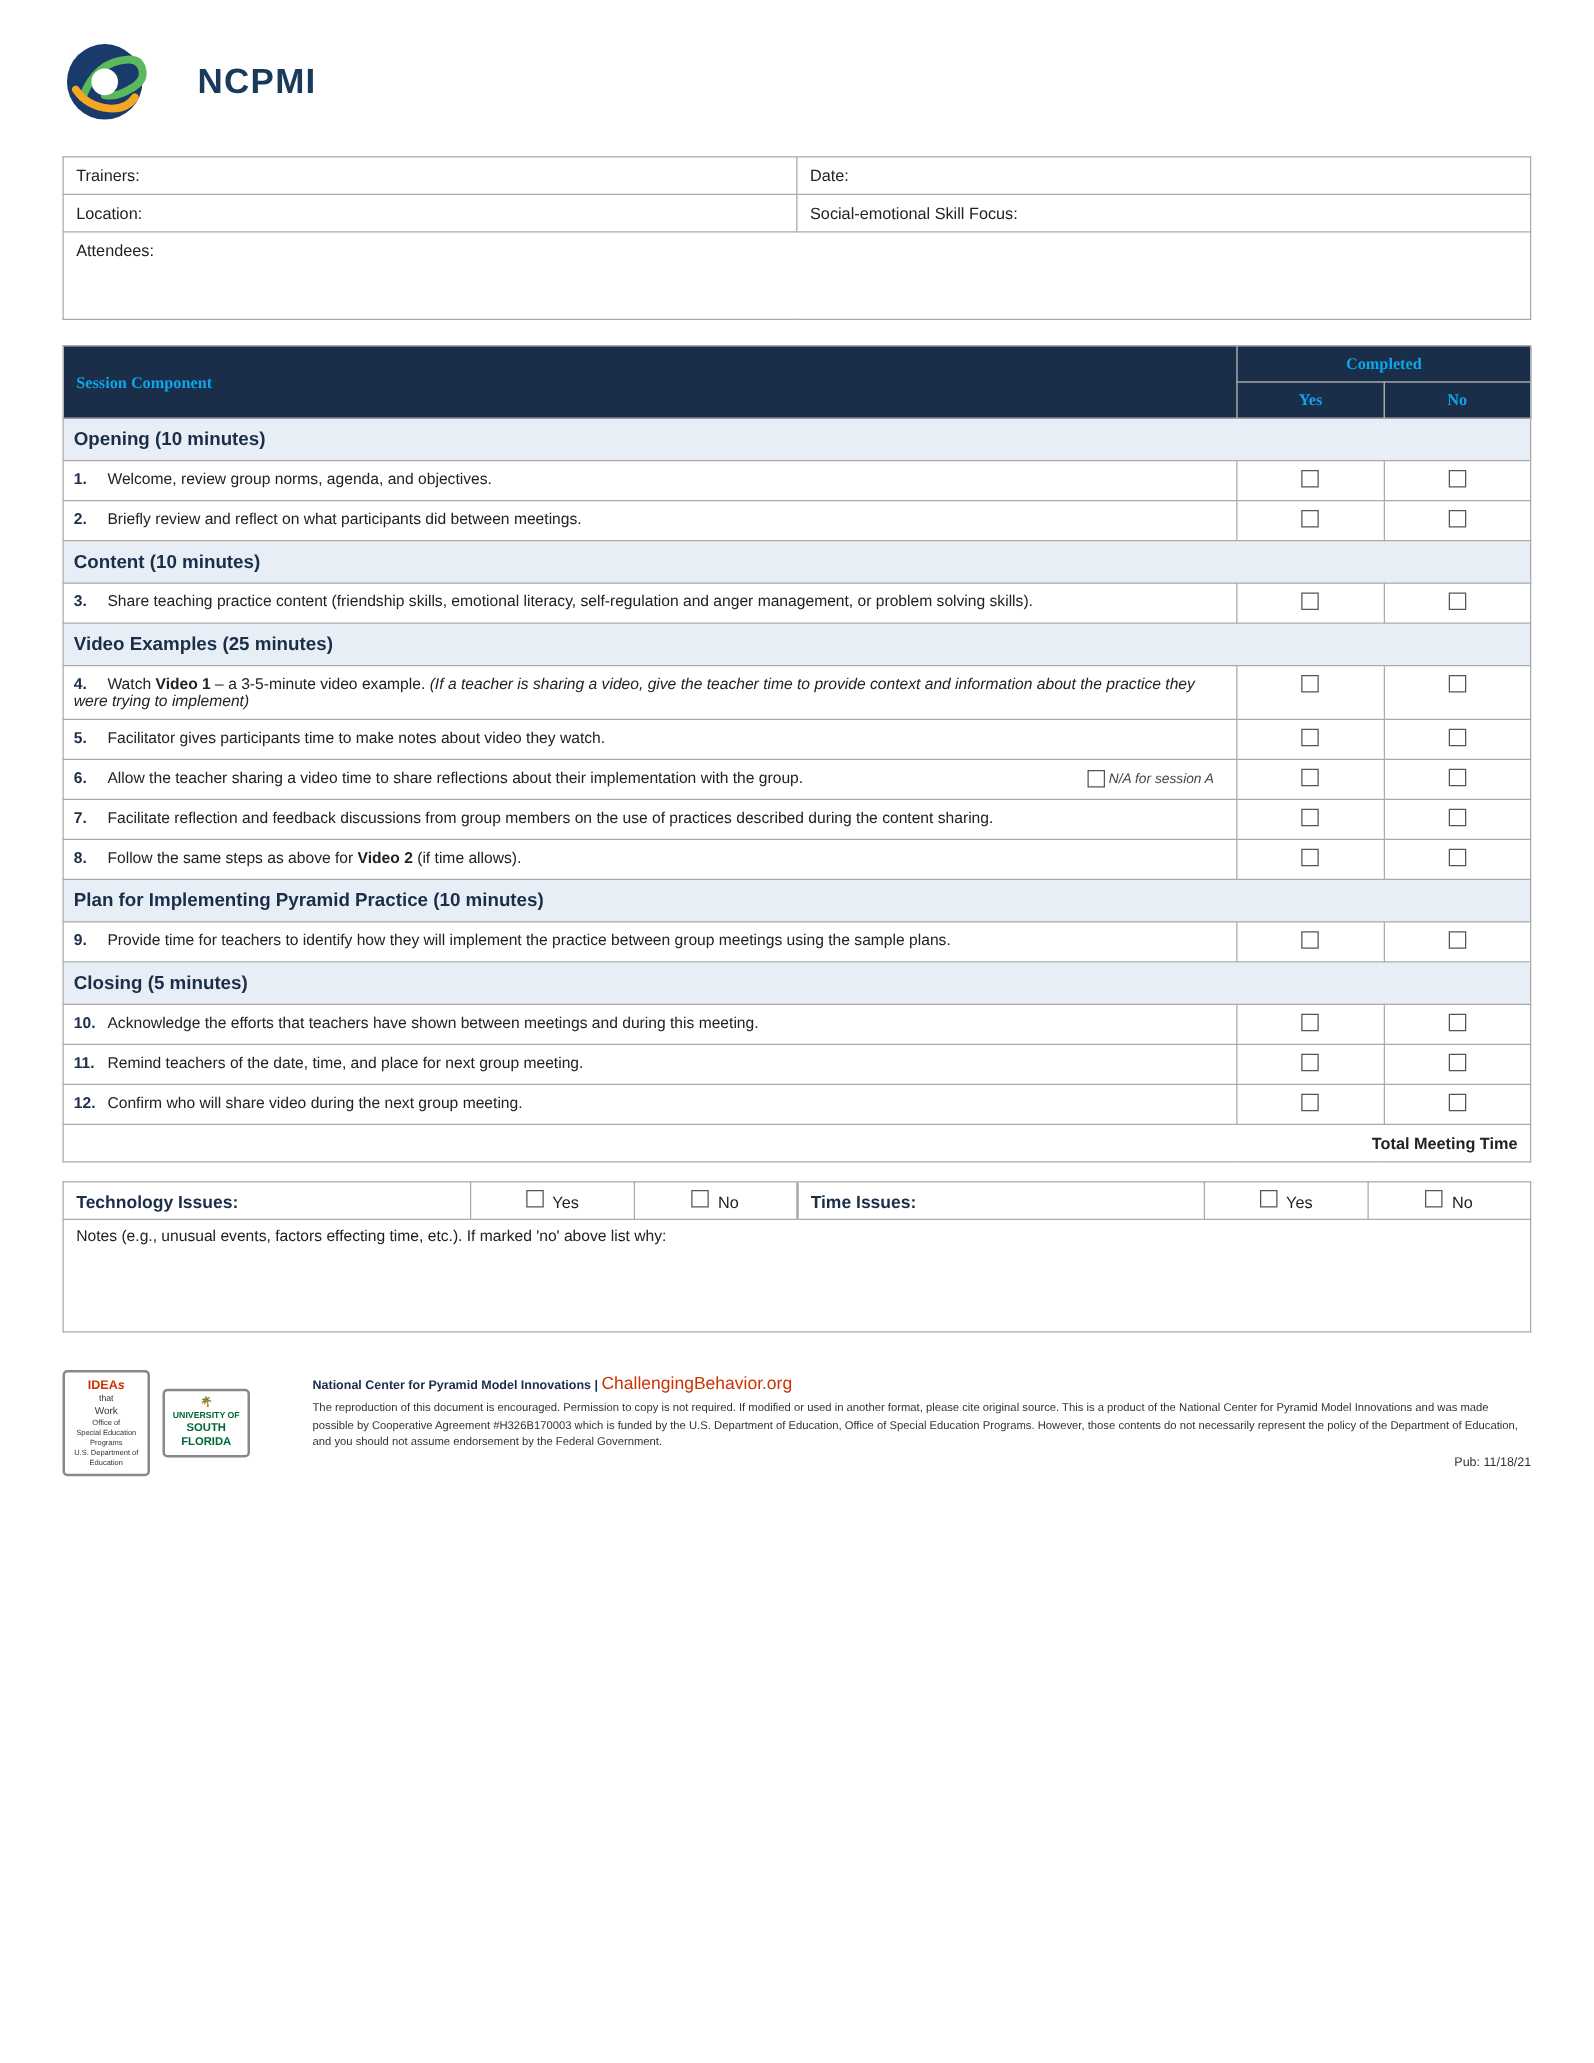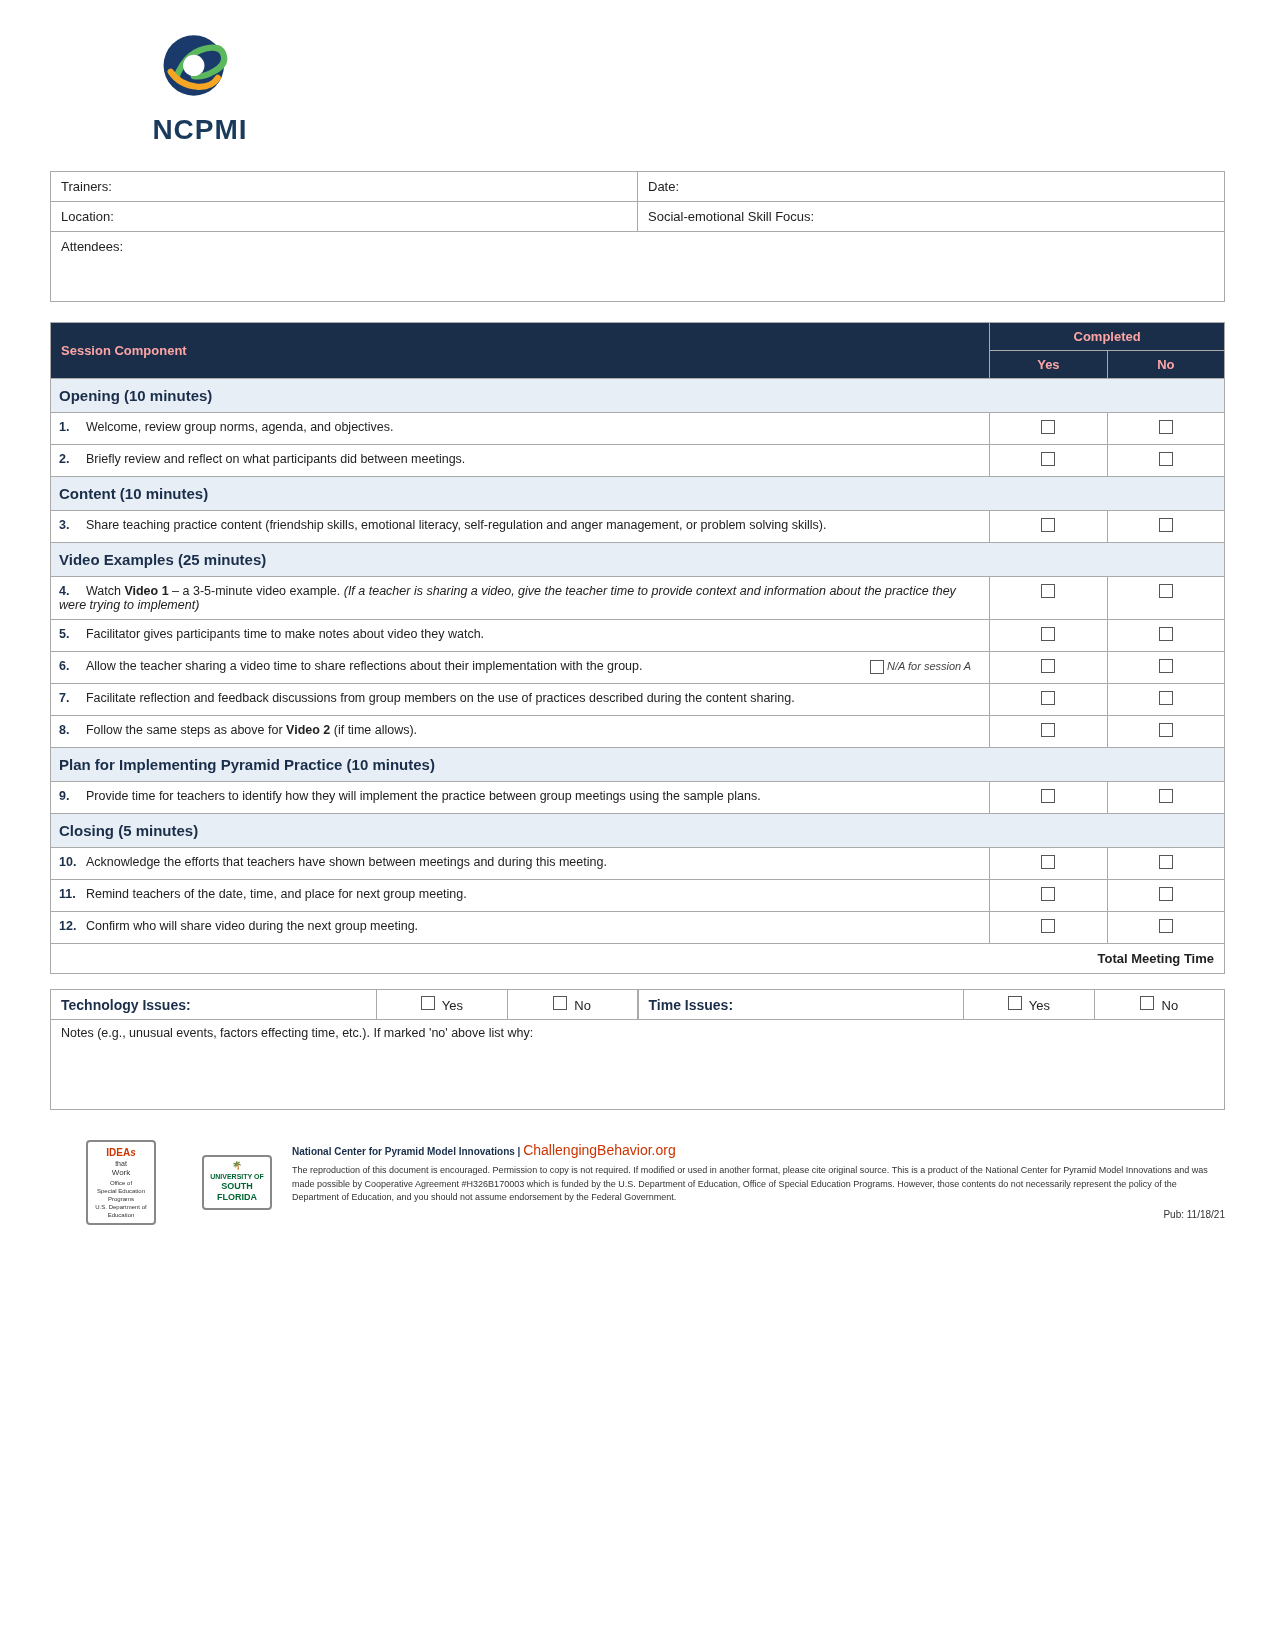--- a/index.html
+++ b/index.html
@@ -15,23 +15,22 @@
 
     
     .header {
       display: flex;
       align-items: center;
       margin-bottom: 25px;
     }
     .logo-area {
       display: flex;
       align-items: center;
-      gap: 14px;
+      gap: 28px;
       width: 300px;
-      flex-direction: column;
     }
     .logo-svg {
       width: 80px;
       height: 70px;
     }
     .ncpmi-text {
       font-size: 28px;
       font-weight: 900;
       color: #1a3a5c;
       letter-spacing: 1px;
@@ -77,23 +76,24 @@
     .checklist-table td {
       border: 1px solid #aaa;
       padding: 6px 10px;
       vertical-align: middle;
     }
     .header-row-dark {
       background-color: #1a2e4a;
       color: #fff;
     }
     .header-row-dark th {
-      color: #fca5a5;
+      color: #0ea5e9;
       font-size: 13px;
       font-weight: bold;
+      font-family: Liberation Serif, serif;
     }
     .col-component {
       width: 80%;
       font-size: 13px;
       font-weight: bold;
     }
     .col-yes, .col-no {
       width: 10%;
       text-align: center;
       font-size: 13px;
@@ -172,21 +172,20 @@
       min-width: 180px;
     }
     .footer-logo-box {
       border: 2px solid #888;
       border-radius: 4px;
       padding: 4px 6px;
       text-align: center;
       font-size: 8px;
       color: #333;
       width: 70px;
-      margin-left: 36px;
     }
     .ideas-logo {
       font-size: 9px;
       line-height: 1.3;
     }
     .usf-logo {
       font-size: 9px;
       line-height: 1.3;
     }
     .footer-text {

